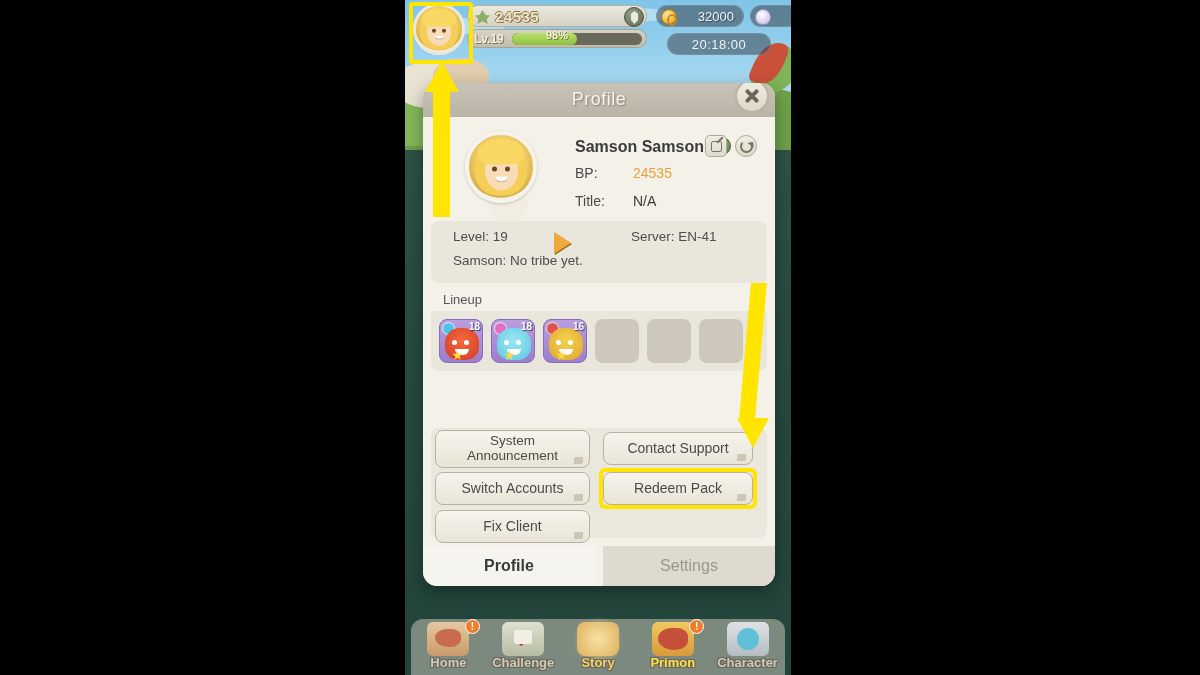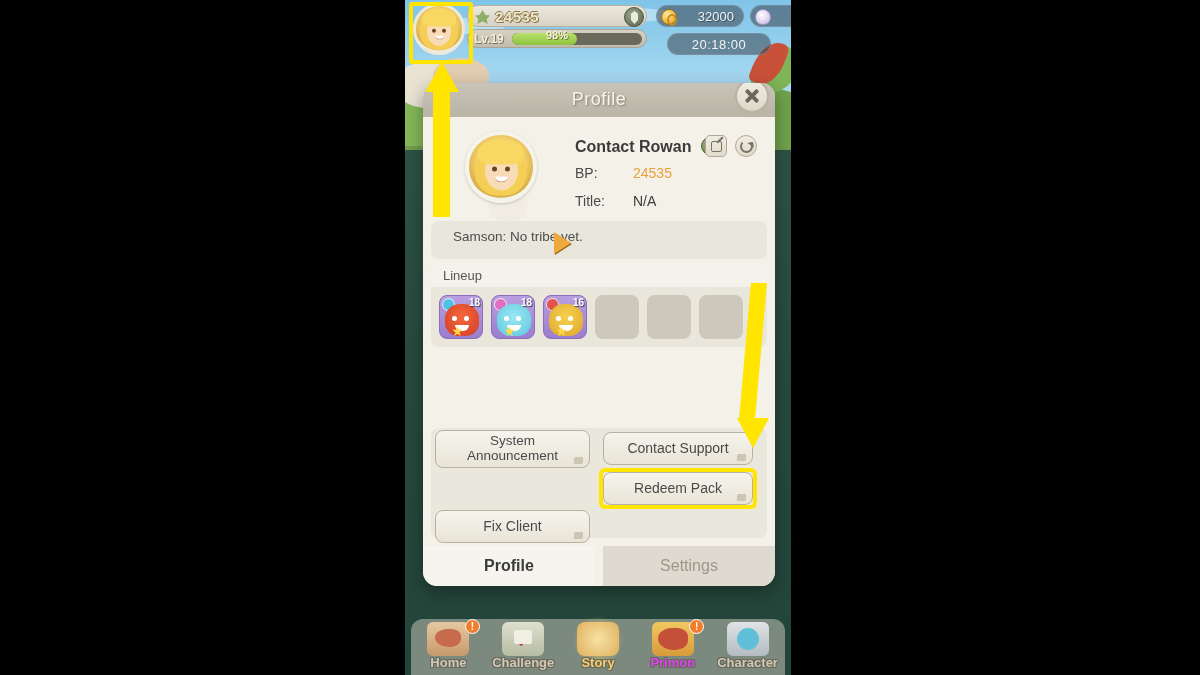--- a/index.html
+++ b/index.html
@@ -307,21 +307,21 @@
   #n2 .chk{position:absolute;left:14px;top:12px;width:14px;height:8px;
     border-left:3px solid #c0392b;border-bottom:3px solid #c0392b;transform:rotate(-48deg);}
   #n3 .ni{background:radial-gradient(circle,#f6e2a4,#e0b05d);border-radius:8px;}
   #n3 .glow{position:absolute;left:50%;top:-2px;transform:translateX(-50%);
     width:56px;height:48px;border-radius:50%;
     background:radial-gradient(circle,rgba(255,221,102,.85),rgba(255,200,60,0) 68%);}
   #n3 .nl{color:#f2d06a;}
   #n4 .ni{background:linear-gradient(#f0c860,#d99a3a);}
   #n4 .ni::after{content:"";position:absolute;left:6px;top:6px;width:30px;height:22px;
     background:#c4503a;border-radius:50% 40% 45% 55%;}
-  #n4 .nl{color:#d946ef;}
+  #n4 .nl{color:#fde047;}
   #n5 .ni{background:linear-gradient(#dfe3e6,#b4bcc2);}
   #n5 .ni::after{content:"";position:absolute;left:10px;top:6px;width:22px;height:22px;
     background:#5fc0d8;border-radius:50%;}
   .badge{
     position:absolute; right:6px; top:0; width:15px; height:15px; border-radius:50%;
     background:#f07d2a; border:1px solid #fff; color:#fff; font-size:10px;
     font-weight:bold; line-height:13px;
   }
 
   
@@ -414,21 +414,21 @@
             <div class="hair-back"></div>
               <div class="skin"></div>
               <div class="hair-front"></div>
             <div class="eye l"></div>
               <div class="eye r"></div>
               <div class="mouth"></div>
           </div>
         </div>
 
         <div class="name-line">
-          <span class="pname">Contact Rowan</span>
+          <span class="pname">Samson Samson</span>
           <span class="vip-ico"></span>
         </div>
 
         <div class="mini-btn" id="editBtn">
           <span class="pencil"></span>
         </div>
         <div class="mini-btn round" id="shareBtn">
           <span class="arrw"></span>
         </div>
 
@@ -436,20 +436,24 @@
           <span>BP:</span>
           <span class="v">24535</span>
         </div>
         <div class="kv" id="titleRow">
           <span>Title:</span>
           <span class="v">N/A</span>
         </div>
       </div>
 
       <div class="panel">
+        <div class="info-line">
+          <span class="a">Level: 19</span>
+          <span class="b">Server: EN-41</span>
+        </div>
         <div class="info-line">
           <span class="a">Samson: No tribe yet.</span>
         </div>
       </div>
 
       <div class="panel">
         <div class="panel-head">
           <span>Lineup</span>
         </div>
         <div class="lineup-row">
@@ -475,20 +479,21 @@
           <div class="slot"></div>
           <div class="slot"></div>
         </div>
       </div>
 
       <div class="btn-grid">
         <div class="gbtn two" id="sysBtn">
           <span class="sub">System</span>
           <span class="sub">Announcement</span>
         </div>
+        <div class="gbtn" id="switchBtn">Switch Accounts</div>
         <div class="gbtn" id="contactBtn">Contact Support</div>
         <div class="gbtn" id="fixBtn">Fix Client</div>
         <div class="gbtn" id="redeemBtn">Redeem Pack</div>
         <div class="hl-redeem"></div>
       </div>
 
       <div class="tabs">
         <div class="tab active">Profile</div>
         <div class="tab inactive">Settings</div>
       </div>

